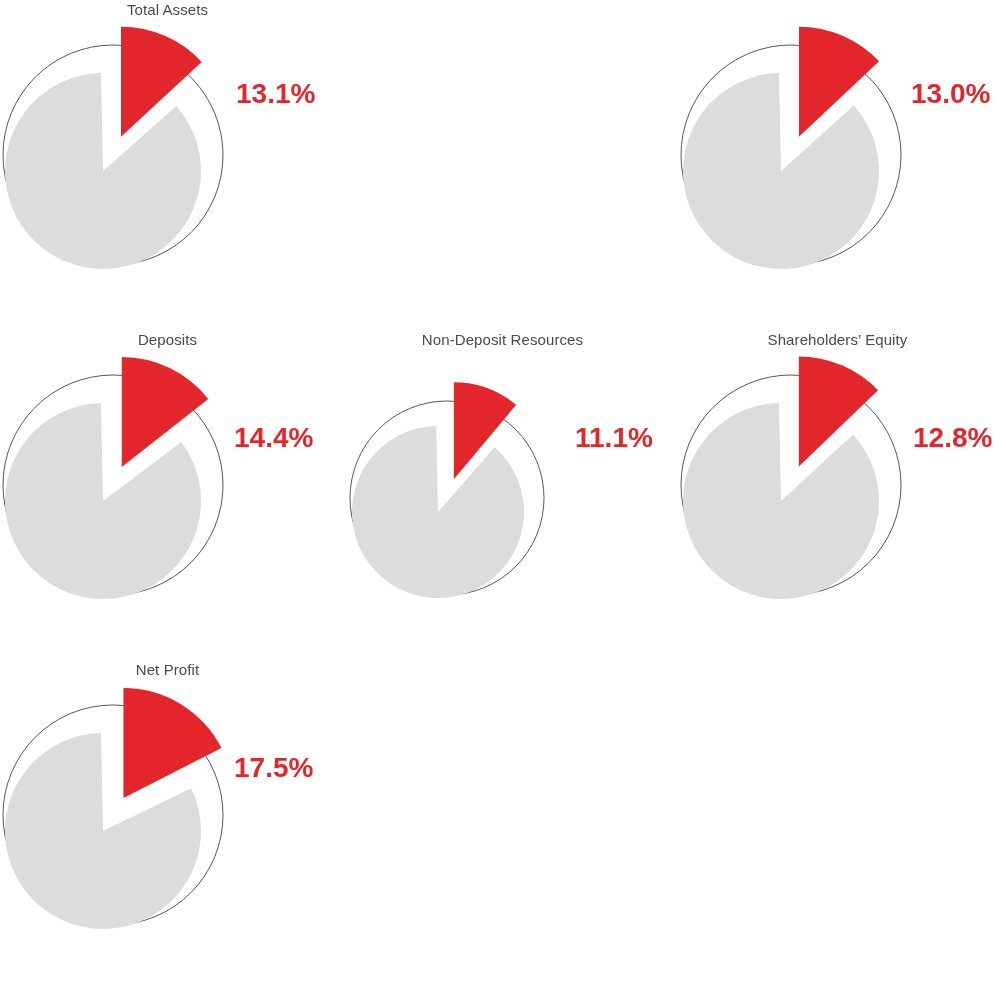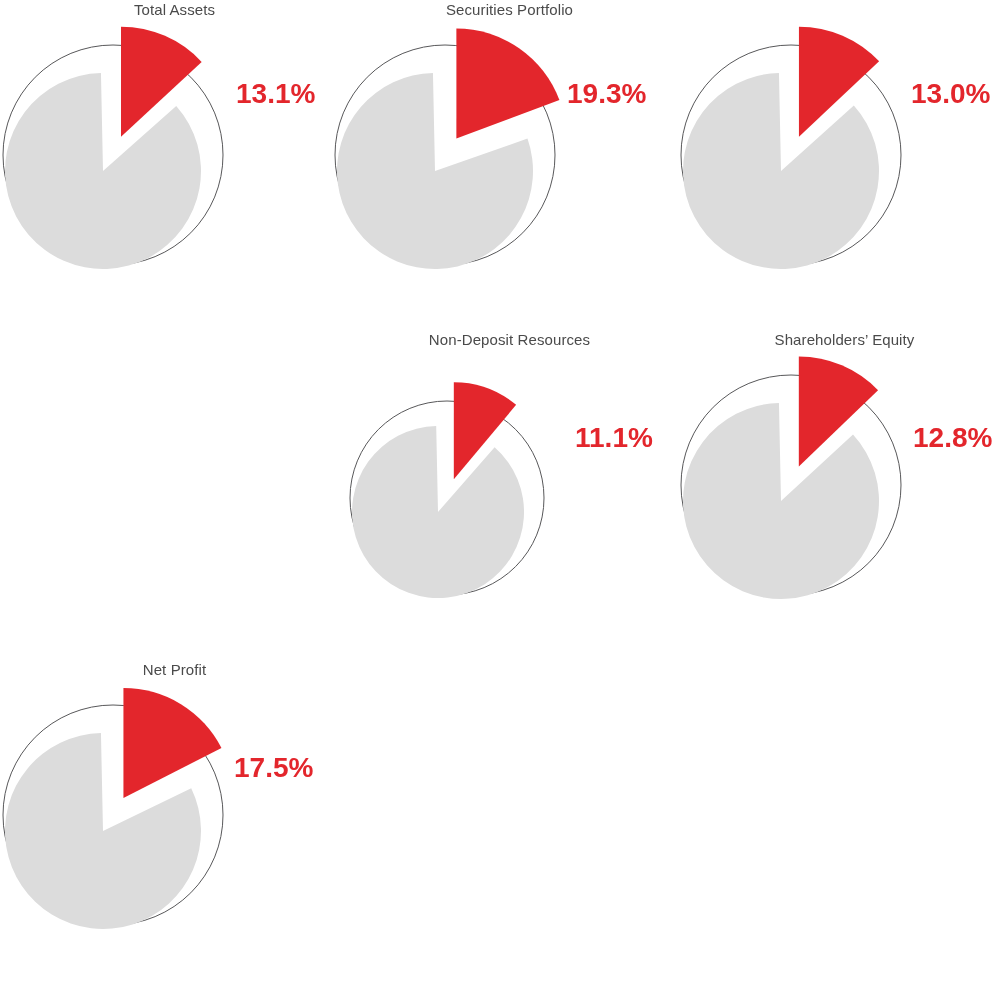--- a/index.html
+++ b/index.html
@@ -16,21 +16,20 @@
   }
   #chart-grid {
     position: relative;
     width: 1006px;
     height: 990px;
   }
   .chart-cell {
     position: absolute;
     width: 335px;
     height: 330px;
-    padding-left: 14px;
   }
   .chart-title {
     position: absolute;
     top: 0;
     left: 0;
     width: 100%;
     text-align: center;
     font-size: 15px;
     font-weight: 500;
     color: #4a4a4a;
@@ -64,38 +63,38 @@
       <div class="chart-title">Total Assets</div>
       <div class="chart-svg-wrap">
         <svg class="pie-svg" width="335" height="300" viewBox="0 0 335 300">
           <circle cx="113" cy="137" r="110" fill="none" stroke="#58585a" stroke-width="1"></circle>
           <path d="M 103.00 153.00 L 176.24 87.88 A 98 98 0 1 1 100.95 55.02 Z" fill="#dcdcdc"></path>
           <path d="M 121.00 118.67 L 121.00 8.67 A 110 110 0 0 1 201.66 43.88 Z" fill="#e3262c"></path>
           <text x="236" y="85" class="pct-label" font-size="28" fill="#e3262c" text-anchor="start">13.1%</text>
         </svg>
       </div>
     </div>
-    <div class="chart-cell" style="left: 335px; top: 0px;">
-      <div class="chart-title">Securities Portfolio</div>
-      <div class="chart-svg-wrap">
-        <svg class="pie-svg" width="335" height="300" viewBox="0 0 335 300">
-          <circle cx="110" cy="137" r="110" fill="none" stroke="#58585a" stroke-width="1"></circle>
-          <path d="M 100.00 153.00 L 192.48 120.58 A 98 98 0 1 1 97.95 55.02 Z" fill="#dcdcdc"></path>
-          <path d="M 121.40 120.57 L 121.40 10.57 A 110 110 0 0 1 224.42 82.01 Z" fill="#e3262c"></path>
-          <text x="232" y="85" class="pct-label" font-size="28" fill="#e3262c" text-anchor="start">19.3%</text>
-        </svg>
-      </div>
-    </div>
     <div class="chart-cell" style="left: 670px; top: 0px;">
       <div class="chart-svg-wrap">
         <svg class="pie-svg" width="335" height="300" viewBox="0 0 335 300">
           <circle cx="121" cy="137" r="110" fill="none" stroke="#58585a" stroke-width="1"></circle>
           <path d="M 111.00 153.00 L 183.83 87.43 A 98 98 0 1 1 108.95 55.02 Z" fill="#dcdcdc"></path>
           <path d="M 128.94 118.64 L 128.94 8.64 A 110 110 0 0 1 209.13 43.34 Z" fill="#e3262c"></path>
           <text x="241" y="85" class="pct-label" font-size="28" fill="#e3262c" text-anchor="start">13.0%</text>
+        </svg>
+      </div>
+    </div>
+    <div class="chart-cell" style="left: 0px; top: 330px;">
+      <div class="chart-title">Deposits</div>
+      <div class="chart-svg-wrap">
+        <svg class="pie-svg" width="335" height="300" viewBox="0 0 335 300">
+          <circle cx="113" cy="137" r="110" fill="none" stroke="#58585a" stroke-width="1"></circle>
+          <path d="M 103.00 153.00 L 181.31 94.08 A 98 98 0 1 1 100.95 55.02 Z" fill="#dcdcdc"></path>
+          <path d="M 121.74 119.01 L 121.74 9.01 A 110 110 0 0 1 208.23 51.05 Z" fill="#e3262c"></path>
+          <text x="234" y="99" class="pct-label" font-size="28" fill="#e3262c" text-anchor="start">14.4%</text>
         </svg>
       </div>
     </div>
     <div class="chart-cell" style="left: 335px; top: 330px;">
       <div class="chart-title">Non-Deposit Resources</div>
       <div class="chart-svg-wrap">
         <svg class="pie-svg" width="335" height="300" viewBox="0 0 335 300">
           <circle cx="112" cy="150" r="97" fill="none" stroke="#58585a" stroke-width="1"></circle>
           <path d="M 103.00 164.00 L 159.60 99.25 A 86 86 0 1 1 101.20 78.02 Z" fill="#dcdcdc"></path>
           <path d="M 118.83 131.20 L 118.83 34.20 A 97 97 0 0 1 181.13 56.85 Z" fill="#e3262c"></path>

